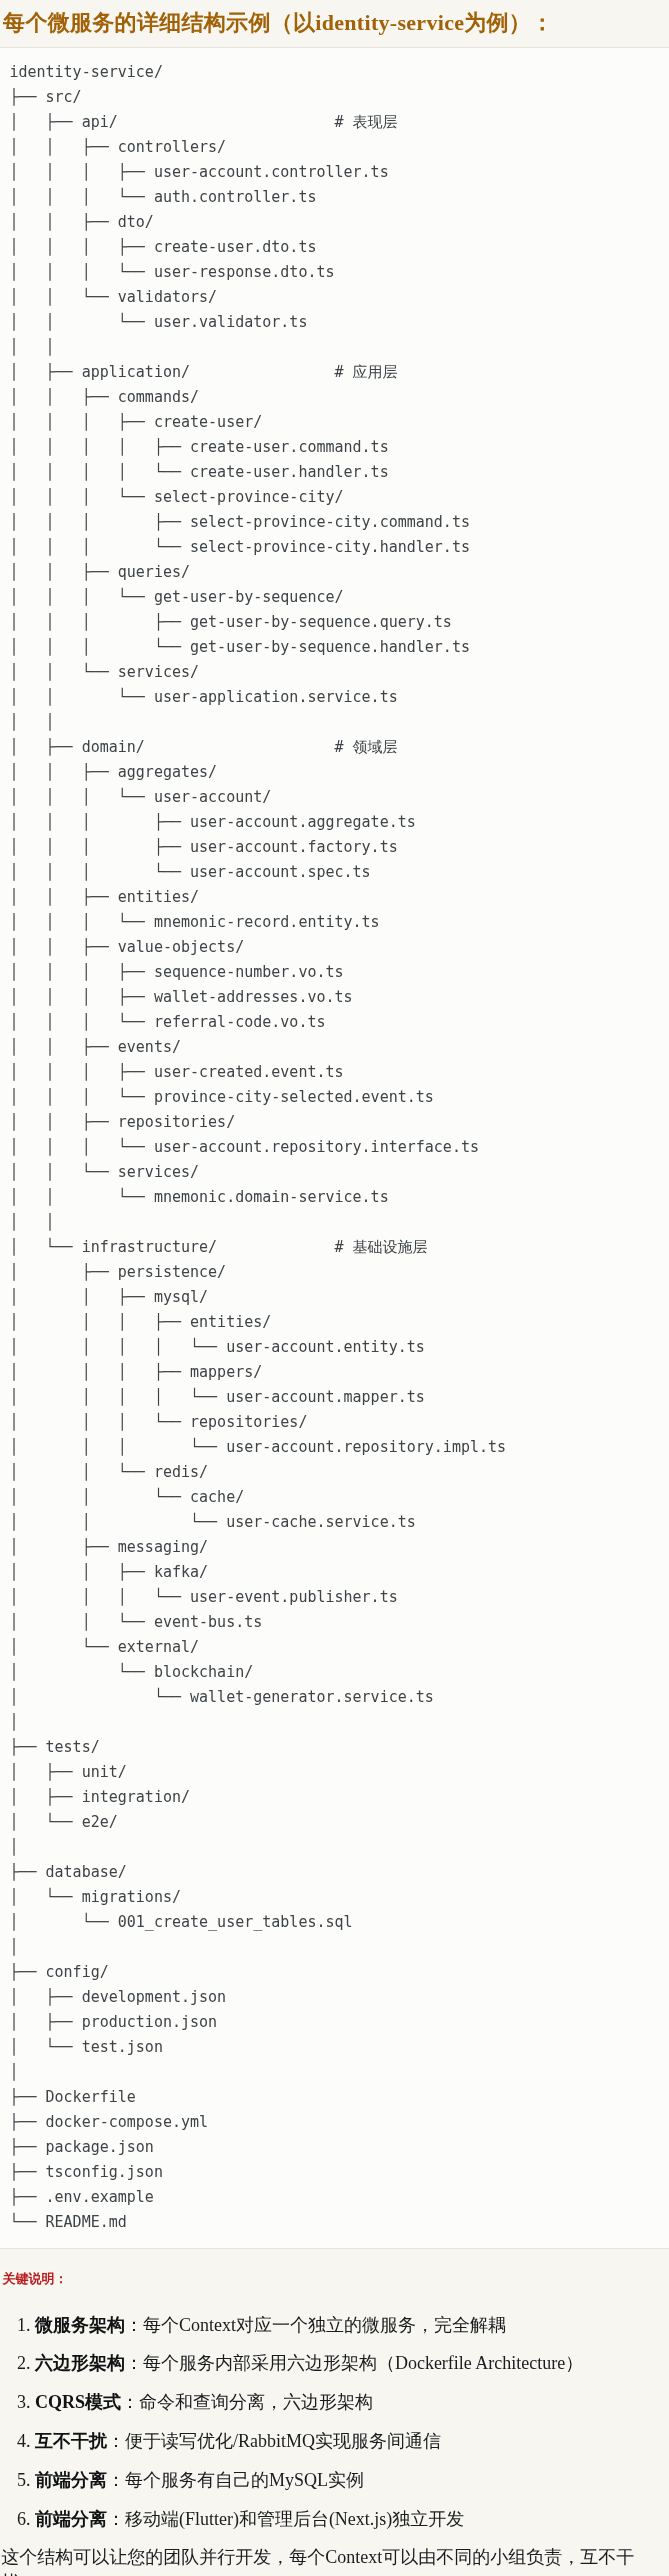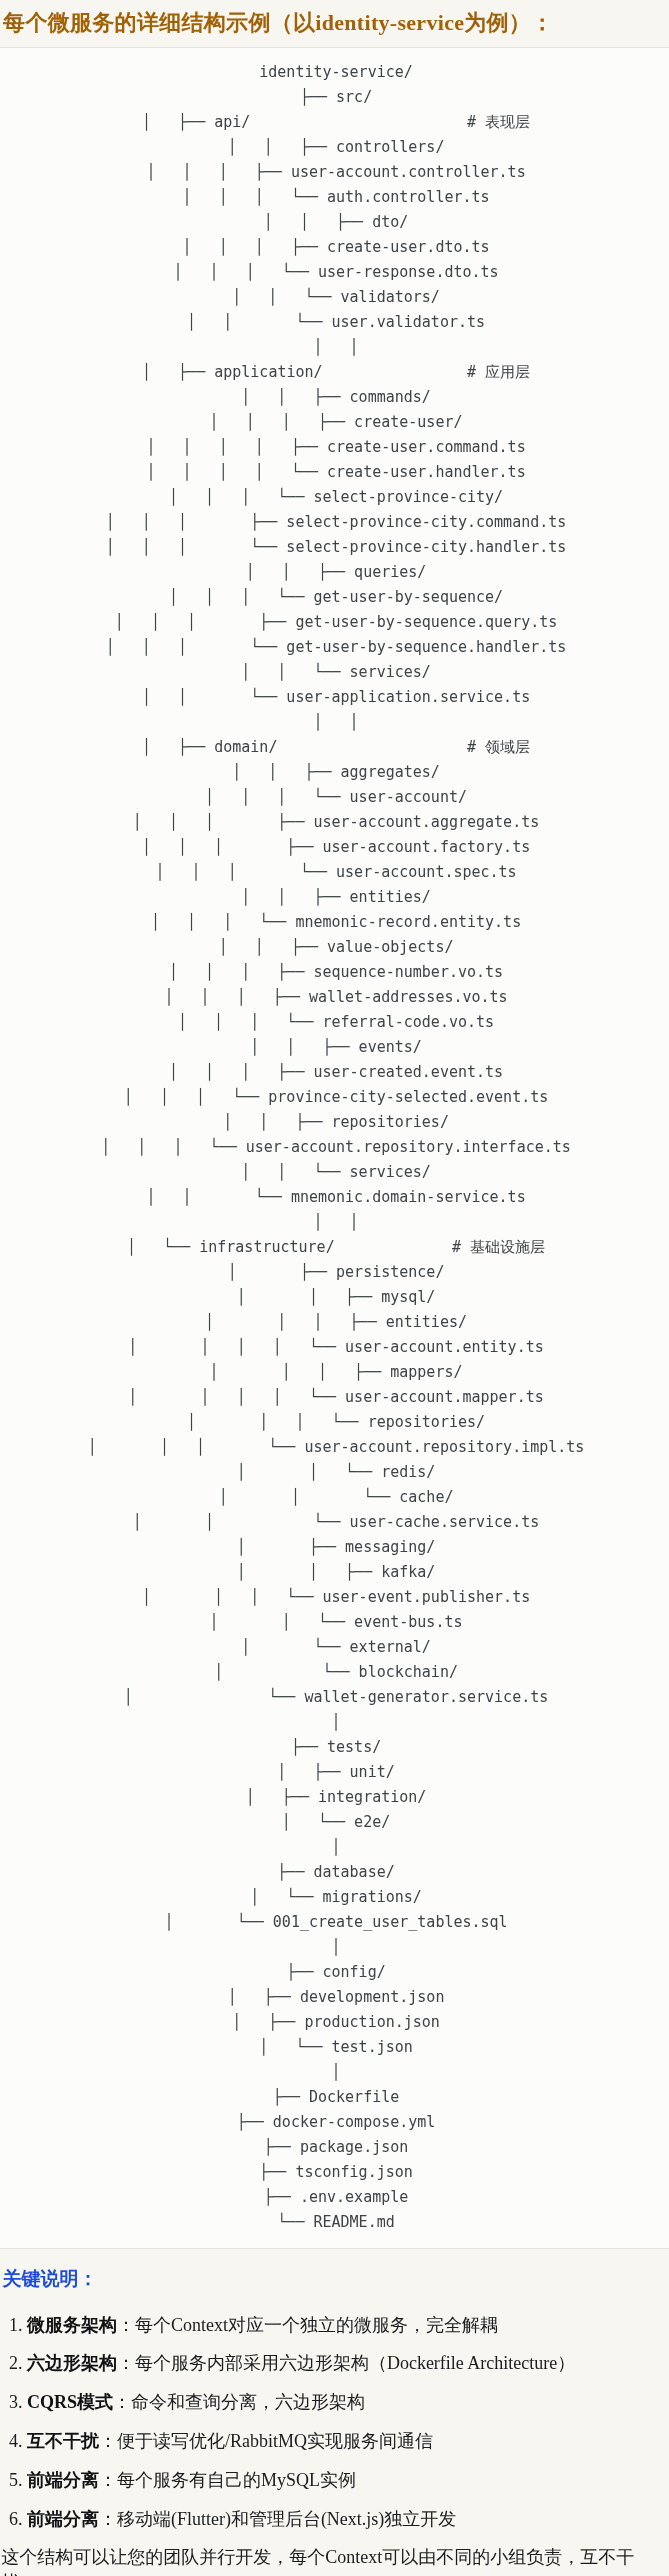--- a/index.html
+++ b/index.html
@@ -28,31 +28,30 @@
     padding: 12.5px 6.3px 13px 9.4px;
     background: #fcfcfa;
     border-top: 0.6px solid #e5e3dc;
     border-bottom: 0.6px solid #e5e3dc;
     font-family: "DejaVu Sans Mono", "Liberation Mono", monospace;
     font-size: 15px;
     line-height: 25px;
     color: #3e4347;
     white-space: pre;
     overflow: hidden;
-    text-align: center;
   }
   .notes-heading {
     margin: 16.3px 0 21px 2.5px;
-    font-size: 19px;
+    font-size: 13px;
     line-height: 26px;
     font-weight: 700;
-    color: #1d4ed8;
+    color: #b91c1c;
   }
   .notes-list {
-    margin: 0;
+    margin: 8px;
     padding: 0 0 0 9px;
     list-style: none;
   }
   .notes-list li {
     font-size: 18px;
     line-height: 25px;
     margin: 0 0 13.8px 0;
     color: #1a1c1f;
   }
   .notes-list .num {

